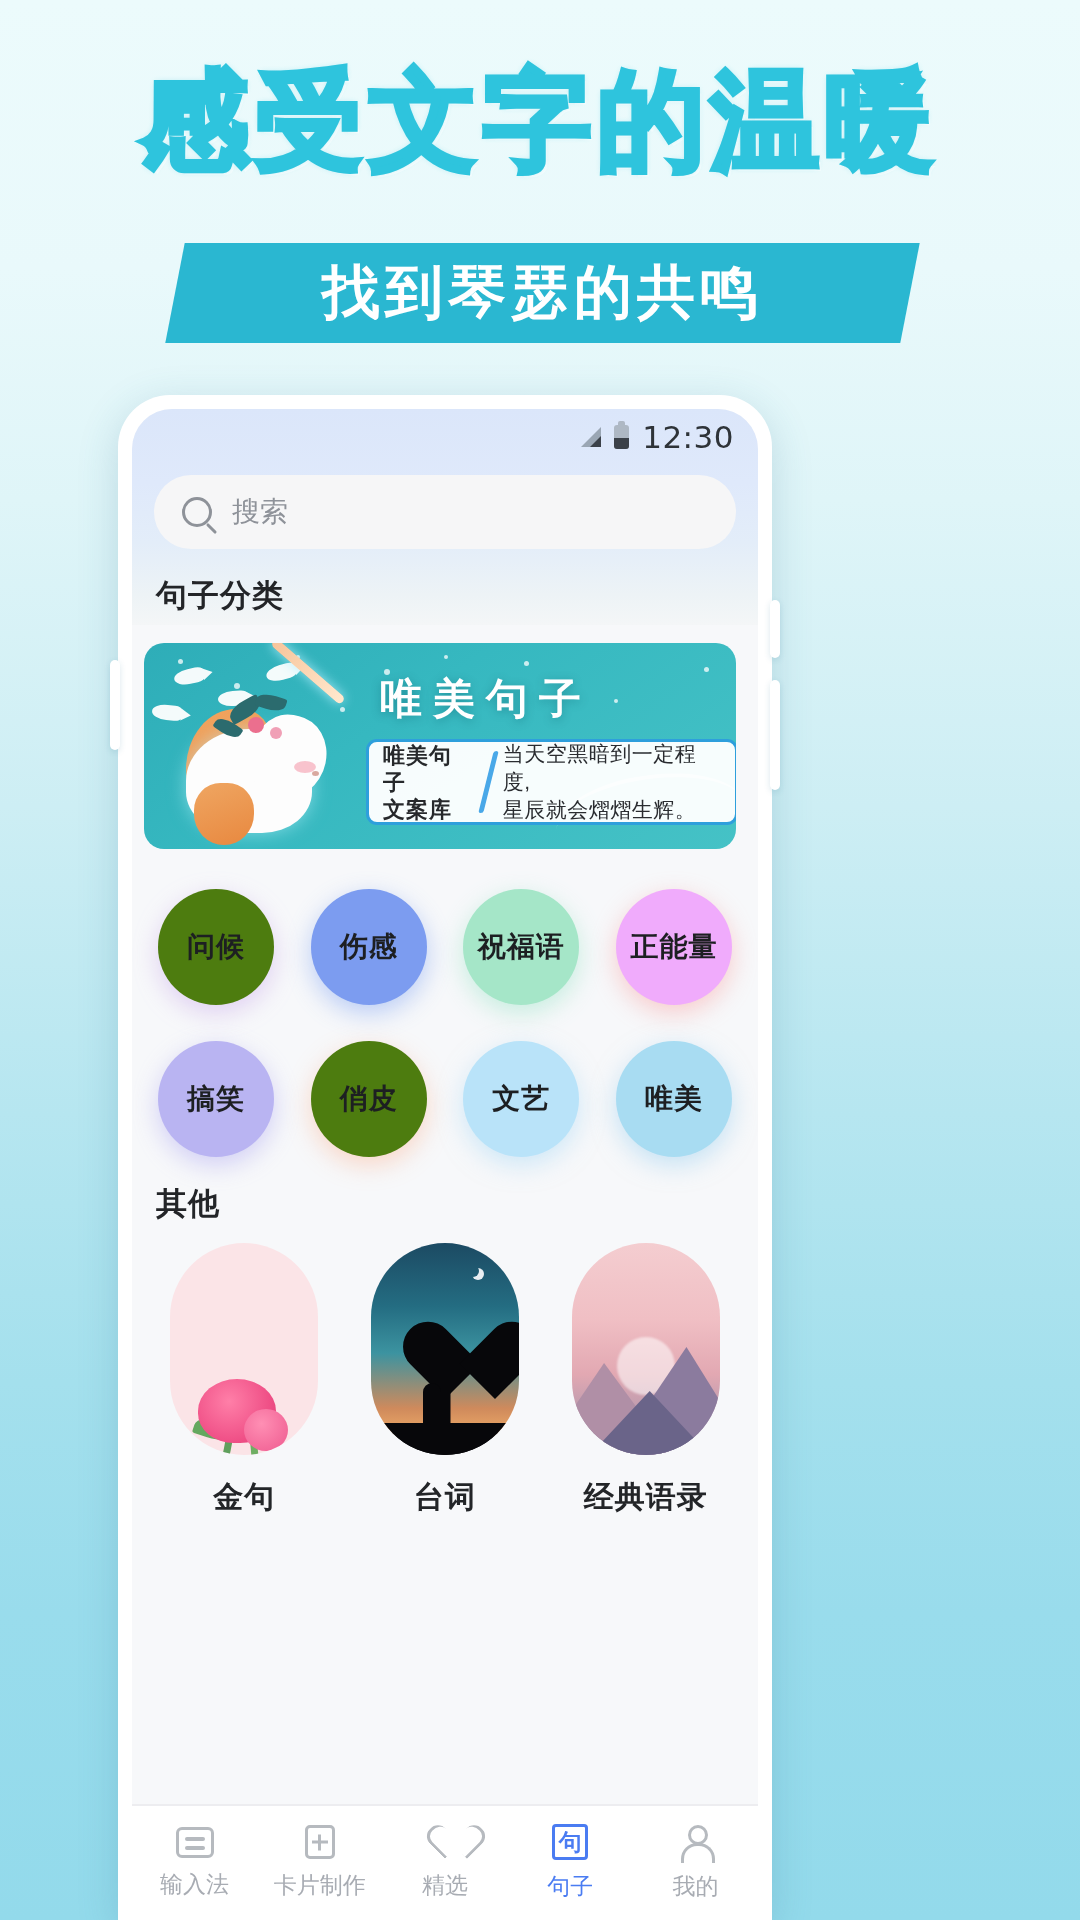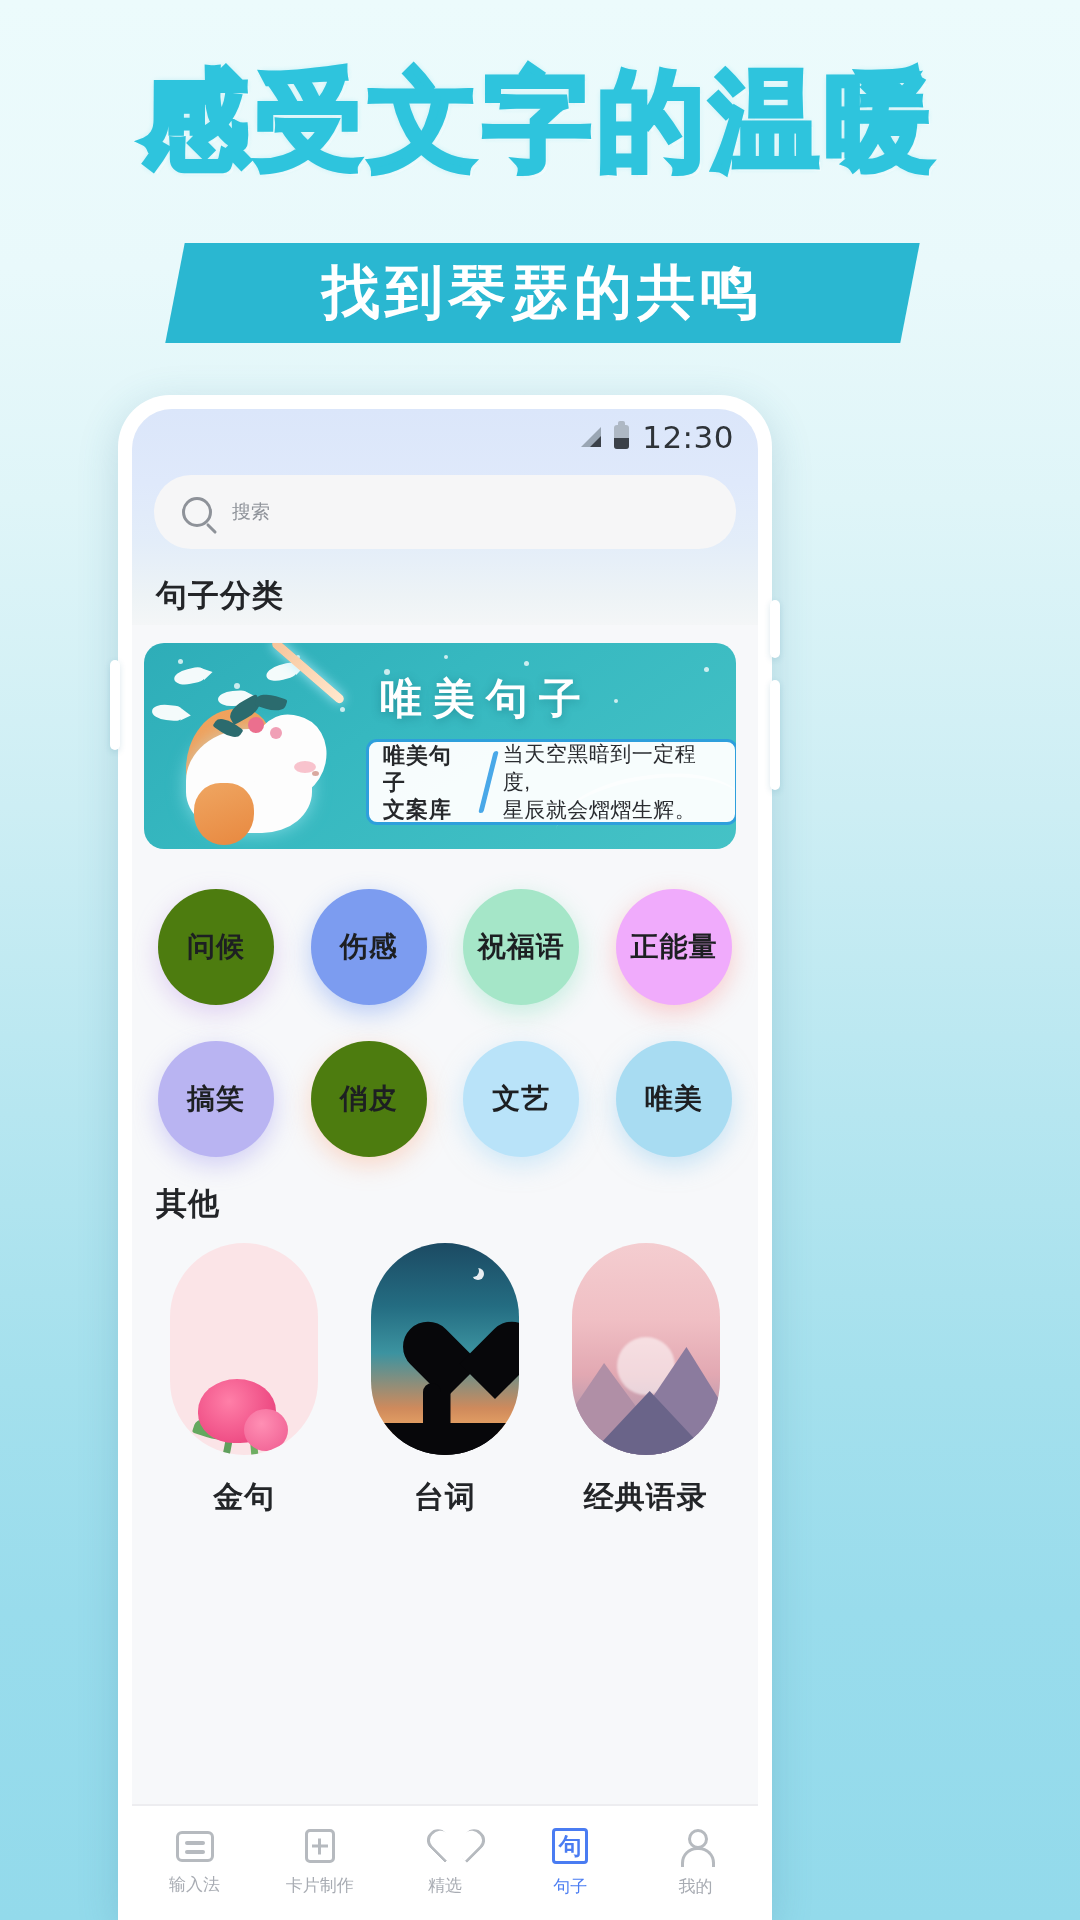--- a/index.html
+++ b/index.html
@@ -89,21 +89,21 @@
   .bat::before { content: ""; position: absolute; top: -4px; left: 4px; width: 7px; height: 4px; border-radius: 2px 2px 0 0; background: #aeb8c4; }
   .bat::after { content: ""; position: absolute; bottom: 0; left: 0; right: 0; height: 11px; border-radius: 0 0 3px 3px; background: #3b4149; }
   .clock { font-size: 31px; color: #2e3338; letter-spacing: 0.5px; font-family: "DejaVu Sans", sans-serif; }
 
   .searchbar {
     margin: 10px 22px 0 22px; height: 74px; border-radius: 37px;
     background: #f6f6f7; display: flex; align-items: center; padding: 0 28px; gap: 20px;
   }
   .search-icon { width: 30px; height: 30px; border: 3px solid #8e9299; border-radius: 50%; position: relative; flex: none; }
   .search-icon::after { content: ""; position: absolute; right: -9px; bottom: -6px; width: 13px; height: 3px; background: #8e9299; transform: rotate(45deg); border-radius: 2px; }
-  .search-ph { font-size: 19px; color: #8e9299; }
+  .search-ph { font-size: 28px; color: #8e9299; }
 
   .sec-title {
     margin: 26px 0 0 24px; font-size: 31px; font-weight: 900;
     color: #232528; letter-spacing: 1px; font-family: "DejaVu Sans", sans-serif;
   }
 
   
   .banner {
     margin: 18px 22px 0 12px; height: 206px; border-radius: 20px;
     background: linear-gradient(145deg, #2eadb8 0%, #36b8c0 40%, #45c2c6 100%);
@@ -202,21 +202,21 @@
   .t3 .m3 { position: absolute; left: 18px; bottom: 0; width: 120px; height: 64px;
     background: #6a6489; clip-path: polygon(0 100%, 50% 0, 100% 100%); }
 
   
   .tabbar {
     position: absolute; left: 0; right: 0; bottom: 0; height: 116px;
     background: #ffffff; border-top: 2px solid #ededf0;
     display: flex; align-items: center;
   }
   .tab { flex: 1; display: flex; flex-direction: column; align-items: center; gap: 11px; }
-  .tab .tlabel { font-size: 17px; color: #a8acb3; }
+  .tab .tlabel { font-size: 23px; color: #a8acb3; }
   .tab.active .tlabel { color: #4a7cf2; }
   .ico { width: 38px; height: 36px; position: relative; }
 
   .ico-kb { border: 3px solid #b6babf; border-radius: 6px; width: 38px; height: 31px; }
   .ico-kb::before { content: ""; position: absolute; left: 6px; top: 7px; width: 20px; height: 4px; background: #b6babf; border-radius: 2px;
     box-shadow: 0 0 0 0 #b6babf; }
   .ico-kb::after { content: ""; position: absolute; left: 6px; top: 16px; width: 20px; height: 4px; background: #b6babf; border-radius: 2px; }
 
   .ico-card { width: 30px; height: 34px; border: 3px solid #b6babf; border-radius: 5px; position: relative; }
   .ico-card::before { content: ""; position: absolute; right: -10px; top: -2px; width: 26px; height: 32px;

